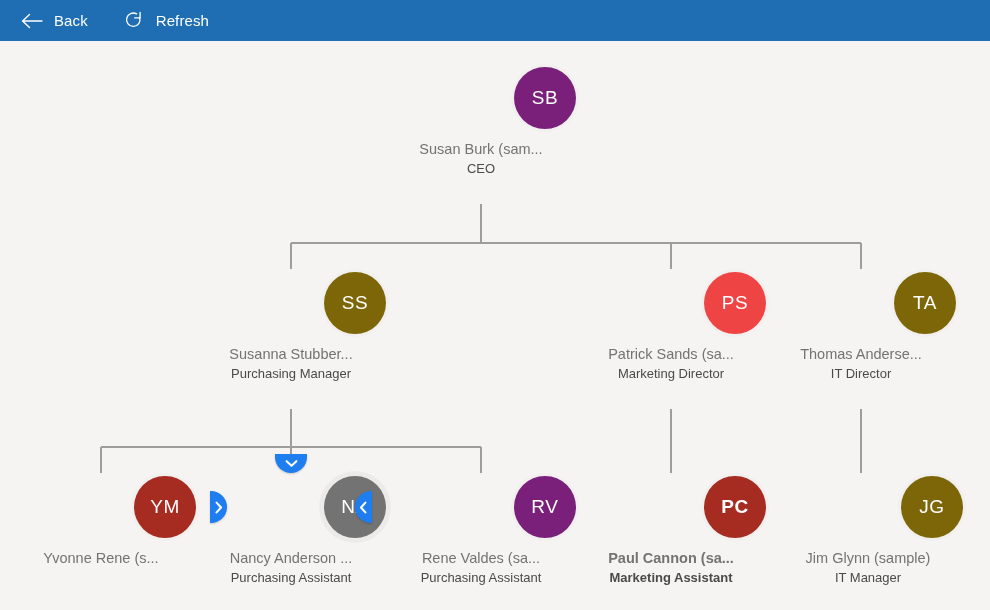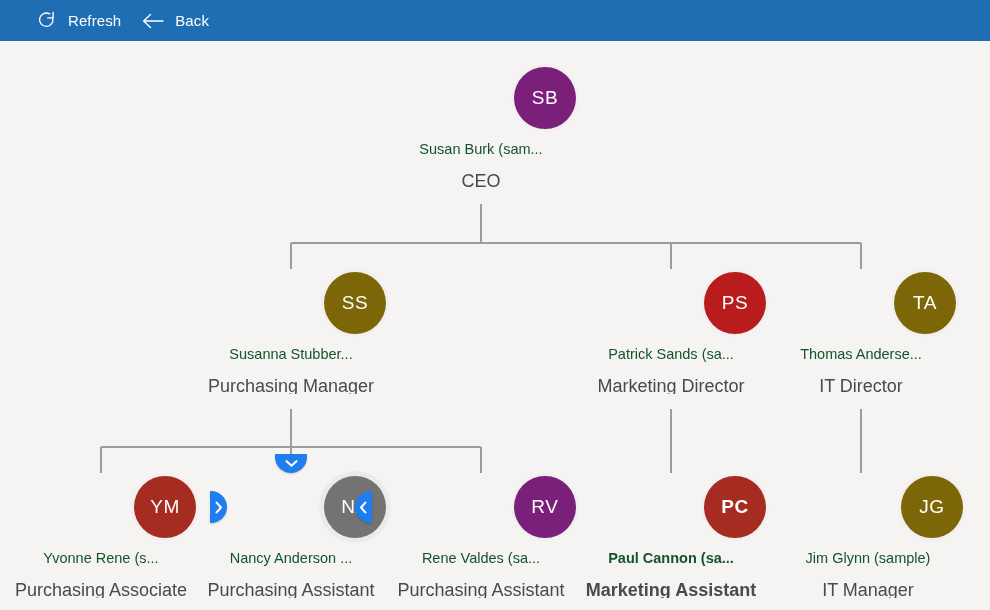--- a/index.html
+++ b/index.html
@@ -94,28 +94,28 @@
     font-size: 19px;
     letter-spacing: .6px;
     box-shadow: 0 0 0 3px rgba(0,0,0,0.015);
   }
   .avatar.selected {
     box-shadow: 0 0 0 5px rgba(0,0,0,0.035);
   }
   .node-name {
     margin-top: 9px;
     font-size: 14.5px;
-    color: #14532d;
+    color: #737373;
     line-height: 17px;
     white-space: nowrap;
     overflow: hidden;
   }
   .node-title {
-    margin-top: 15px;
-    font-size: 18px;
+    margin-top: 3px;
+    font-size: 13px;
     color: #4a4a4a;
     line-height: 16px;
     white-space: nowrap;
     overflow: hidden;
   }
 
   
   .badge {
     position: absolute;
     background: #1e7ef0;
@@ -149,40 +149,40 @@
     right: 14px;
     top: 50%;
     margin-top: -16px;
     border-radius: 16px 0 0 16px;
   }
 </style>
 </head>
 <body>
 
 <div id="command-bar">
+
+  <div class="cmd-btn">
+    <span class="cmd-icon">
+      <svg width="22" height="16" viewBox="0 0 22 16">
+        <path d="M21 8 H2 M8.5 1.5 L1.6 8 L8.5 14.5" fill="none" stroke="#ffffff" stroke-width="1.4" stroke-linecap="round" stroke-linejoin="round"></path>
+      </svg>
+    </span>
+    <span class="cmd-label">Back</span>
+  </div>
 
   <div class="cmd-btn" style="margin-left:14px;">
     <span class="cmd-icon">
       <svg width="19" height="19" viewBox="0 0 19 19">
         <path d="M15.6 6.6 A6.7 6.7 0 1 1 12.6 2.9" fill="none" stroke="#ffffff" stroke-width="1.35" stroke-linecap="round"></path>
         <path d="M16.1 1.4 L16.1 6.9 L10.7 6.9" fill="none" stroke="#ffffff" stroke-width="1.35" stroke-linecap="round" stroke-linejoin="round"></path>
       </svg>
     </span>
     <span class="cmd-label">Refresh</span>
   </div>
 
-  <div class="cmd-btn">
-    <span class="cmd-icon">
-      <svg width="22" height="16" viewBox="0 0 22 16">
-        <path d="M21 8 H2 M8.5 1.5 L1.6 8 L8.5 14.5" fill="none" stroke="#ffffff" stroke-width="1.4" stroke-linecap="round" stroke-linejoin="round"></path>
-      </svg>
-    </span>
-    <span class="cmd-label">Back</span>
-  </div>
-
 </div>
 
 <div id="org-chart">
 
   <svg id="connectors" viewBox="0 0 990 569" width="990" height="569">
     <g fill="none" stroke="#9d9d9d" stroke-width="1.6" shape-rendering="crispEdges">
 
       <path d="M481,163 L481,202"></path>
 
       <path d="M291,202 L861,202"></path>
@@ -219,21 +219,21 @@
         <div class="node-avatar-wrap">
           <div class="avatar" style="background:#7d6608">
             <span>SS</span>
           </div>
         </div>
         <div class="node-name">Susanna Stubber...</div>
         <div class="node-title">Purchasing Manager</div>
       </div>
       <div class="node" style="left: 671px; top: 228px;">
         <div class="node-avatar-wrap">
-          <div class="avatar" style="background:#b91c1c">
+          <div class="avatar" style="background:#ef4444">
             <span>PS</span>
           </div>
         </div>
         <div class="node-name">Patrick Sands (sa...</div>
         <div class="node-title">Marketing Director</div>
       </div>
       <div class="node" style="left: 861px; top: 228px;">
         <div class="node-avatar-wrap">
           <div class="avatar" style="background:#7d6608">
             <span>TA</span>
@@ -242,21 +242,20 @@
         <div class="node-name">Thomas Anderse...</div>
         <div class="node-title">IT Director</div>
       </div>
       <div class="node" style="left: 101px; top: 432px;">
         <div class="node-avatar-wrap">
           <div class="avatar" style="background:#a62b20">
             <span>YM</span>
           </div>
         </div>
         <div class="node-name">Yvonne Rene (s...</div>
-        <div class="node-title">Purchasing Associate</div>
       </div>
       <div class="node" style="left: 291px; top: 432px;">
         <div class="node-avatar-wrap">
           <div class="avatar selected" style="background:#737373">
             <span>NA</span>
           </div>
           <div class="badge badge-down">
             <svg width="13" height="9" viewBox="0 0 13 9">
               <path d="M1.6 2.2 L6.5 6.8 L11.4 2.2" fill="none" stroke="#ffffff" stroke-width="2.1" stroke-linecap="round" stroke-linejoin="round"></path>
             </svg>

